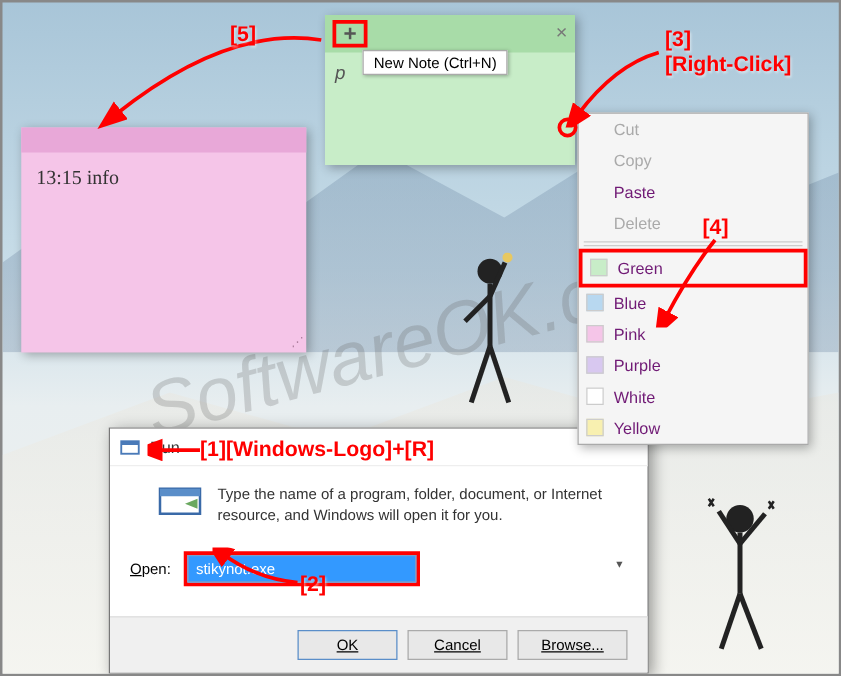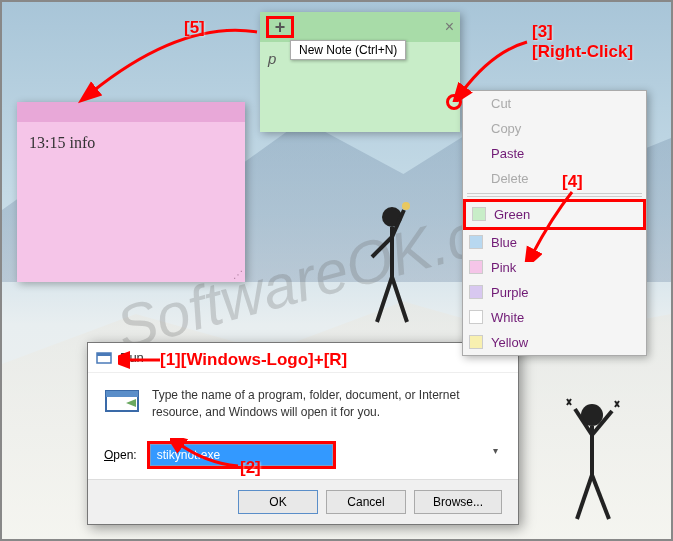--- a/index.html
+++ b/index.html
@@ -30,32 +30,32 @@
     .context-menu .item.disabled { color: #aaa; }
     .context-menu .separator { height: 1px; background: #ccc; margin: 2px 4px; }
     .context-menu .color-item { padding-left: 28px; position: relative; }
     .context-menu .color-swatch { position: absolute; left: 6px; top: 5px; width: 14px; height: 14px; border: 1px solid #ccc; }
     .context-menu .item.green-sel { border: 3px solid red; }
     
     .run-dialog { position: absolute; top: 340px; left: 85px; width: 432px; background: #fff; border: 1px solid #777; box-shadow: 3px 3px 12px rgba(0,0,0,0.4); z-index: 4; }
     .run-title-bar { height: 30px; background: #fff; display: flex; align-items: center; padding: 0 8px; border-bottom: 1px solid #eee; }
     .run-icon { width: 16px; height: 16px; margin-right: 8px; }
     .run-title { font-size: 13px; color: #333; }
-    .run-body { padding: 14px 16px; display: flex; gap: 12px; align-items: flex-start; }
+    .run-body { padding: 14px 16px; display: flex; gap: 12px; align-items: flex-start; margin-left: 22px; }
     .run-app-icon { width: 36px; height: 28px; flex-shrink: 0; }
     .run-desc { font-size: 12px; color: #333; line-height: 1.4; }
-    .run-input-row { padding: 6px 16px 10px; display: flex; align-items: center; gap: 10px; }
+    .run-input-row { padding: 6px 16px 24px; display: flex; align-items: center; gap: 10px; }
     .run-label { font-size: 12px; }
     .run-label u { text-decoration: underline; }
     .run-input-wrap { flex: 1; position: relative; }
     .run-input { width: 100%; padding: 3px 20px 3px 6px; border: 1px solid #7a9ec9; font-size: 12px; background: #fff; }
     .run-input.selected { background: #3399ff; color: #fff; }
     .run-dropdown-arrow { position: absolute; right: 4px; top: 4px; font-size: 10px; color: #555; }
     .run-input-border { border: 3px solid red; display: inline-block; padding: 0; }
-    .run-buttons { background: #f0f0f0; padding: 10px 16px; display: flex; justify-content: flex-end; gap: 8px; border-top: 1px solid #ddd; }
+    .run-buttons { background: #f0f0f0; padding: 10px 16px; display: flex; justify-content: flex-end; gap: 8px; border-top: 1px solid #ddd; text-decoration: underline; }
     .run-buttons button { padding: 4px 18px; font-size: 12px; background: #e8e8e8; border: 1px solid #aaa; cursor: pointer; min-width: 80px; }
     .run-buttons button.default { border: 1px solid #5a8ec9; }
     
     .annotation { position: absolute; color: red; font-weight: bold; font-size: 17px; z-index: 10; pointer-events: none; text-shadow: 1px 1px 2px rgba(255,255,255,0.5); }
     .arrow { position: absolute; z-index: 9; pointer-events: none; }
     
     .circle-marker { position: absolute; width: 16px; height: 16px; border: 3px solid red; border-radius: 50%; z-index: 6; }
     
     .stick-figure { position: absolute; z-index: 2; }
   </style>

